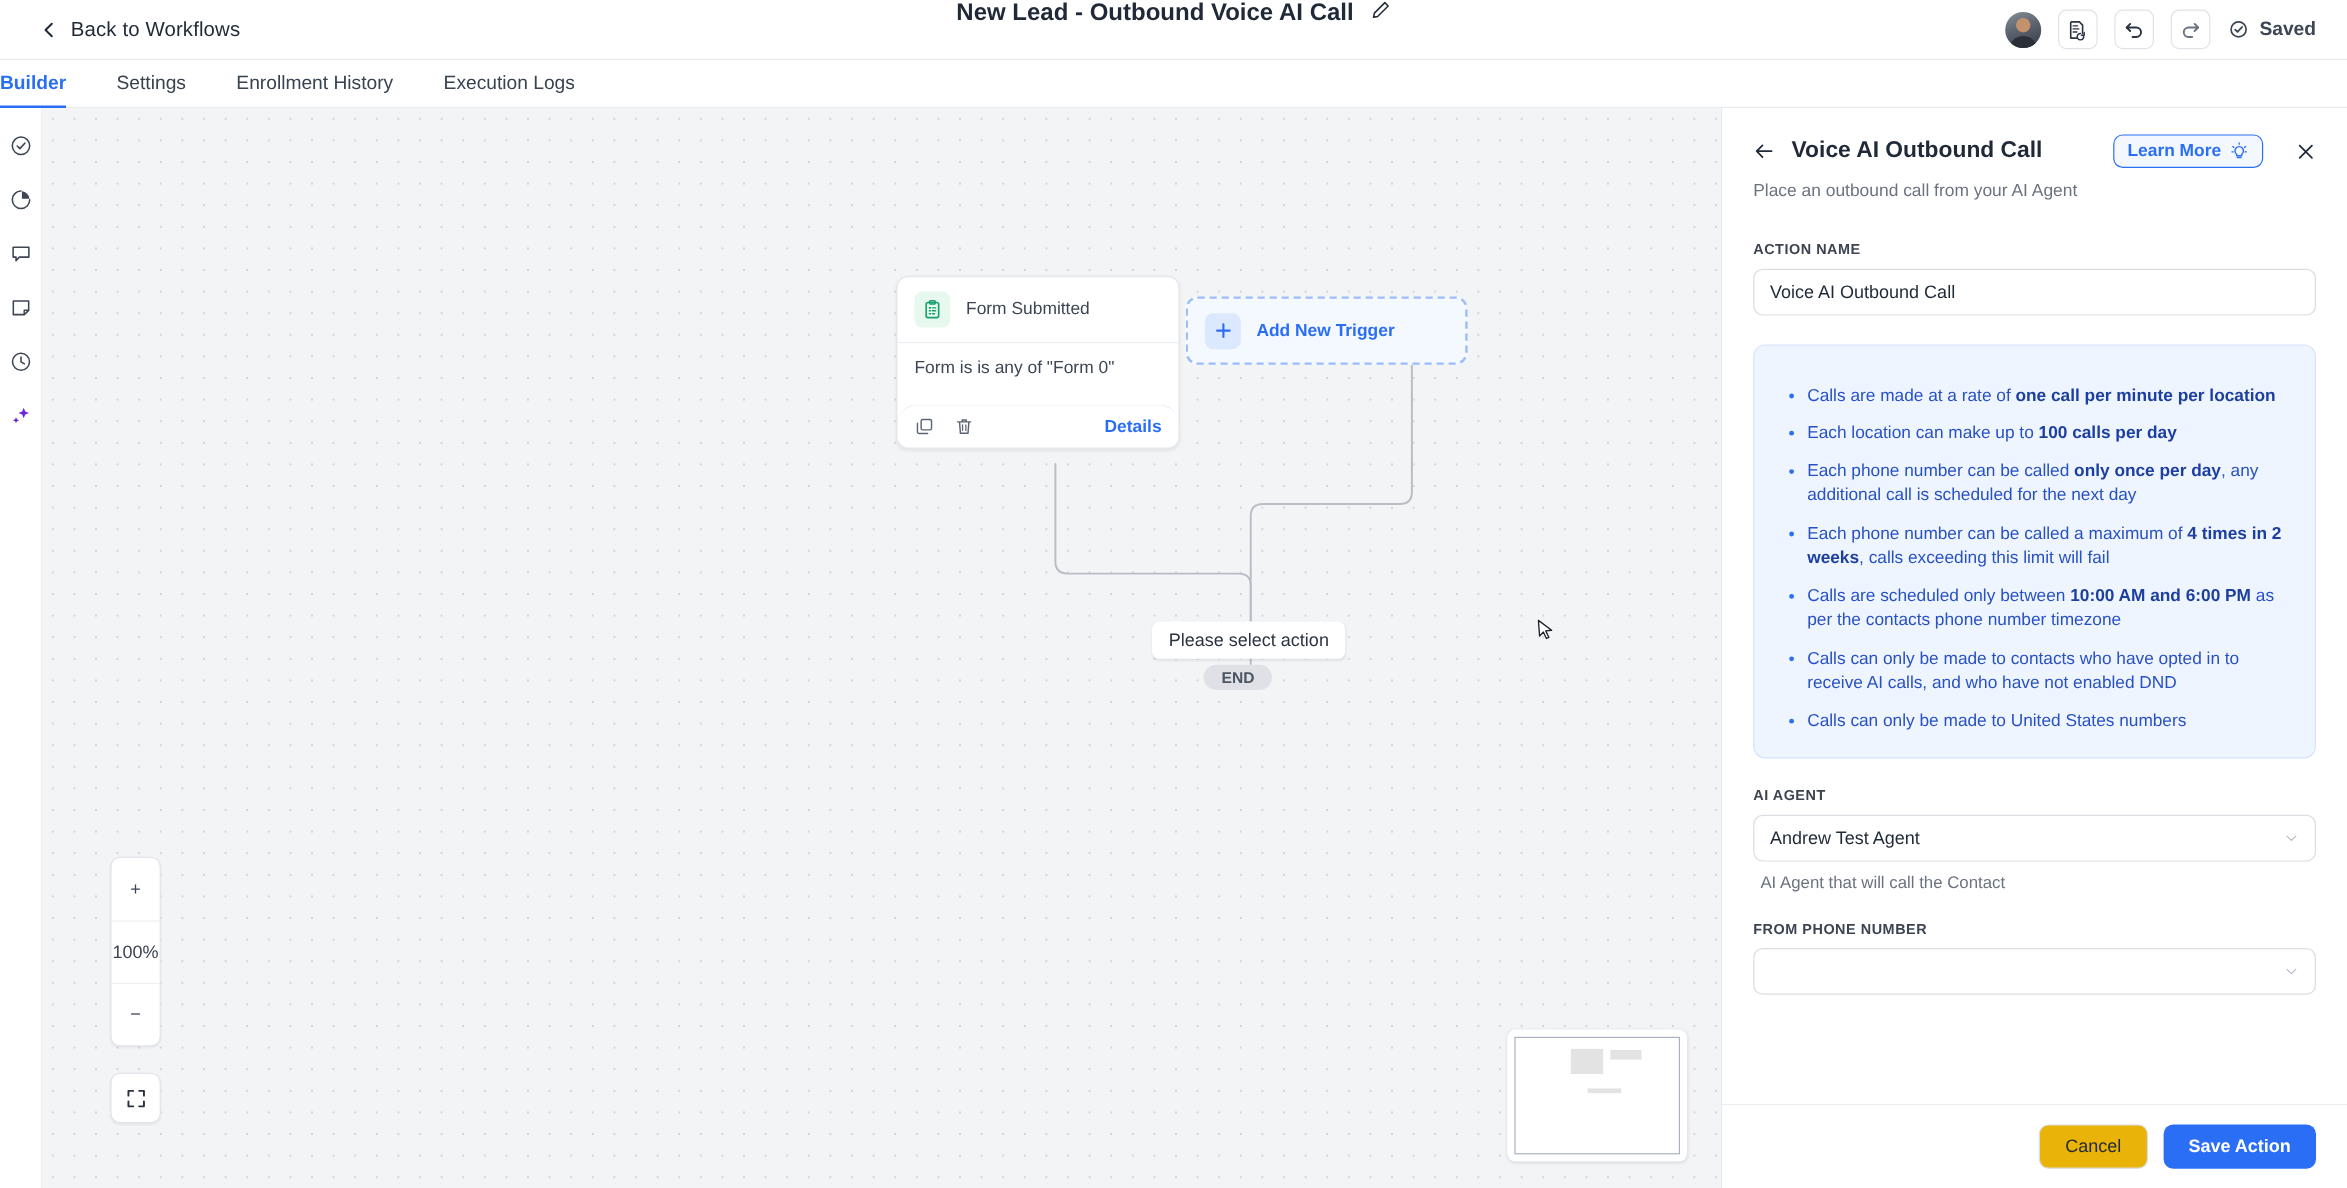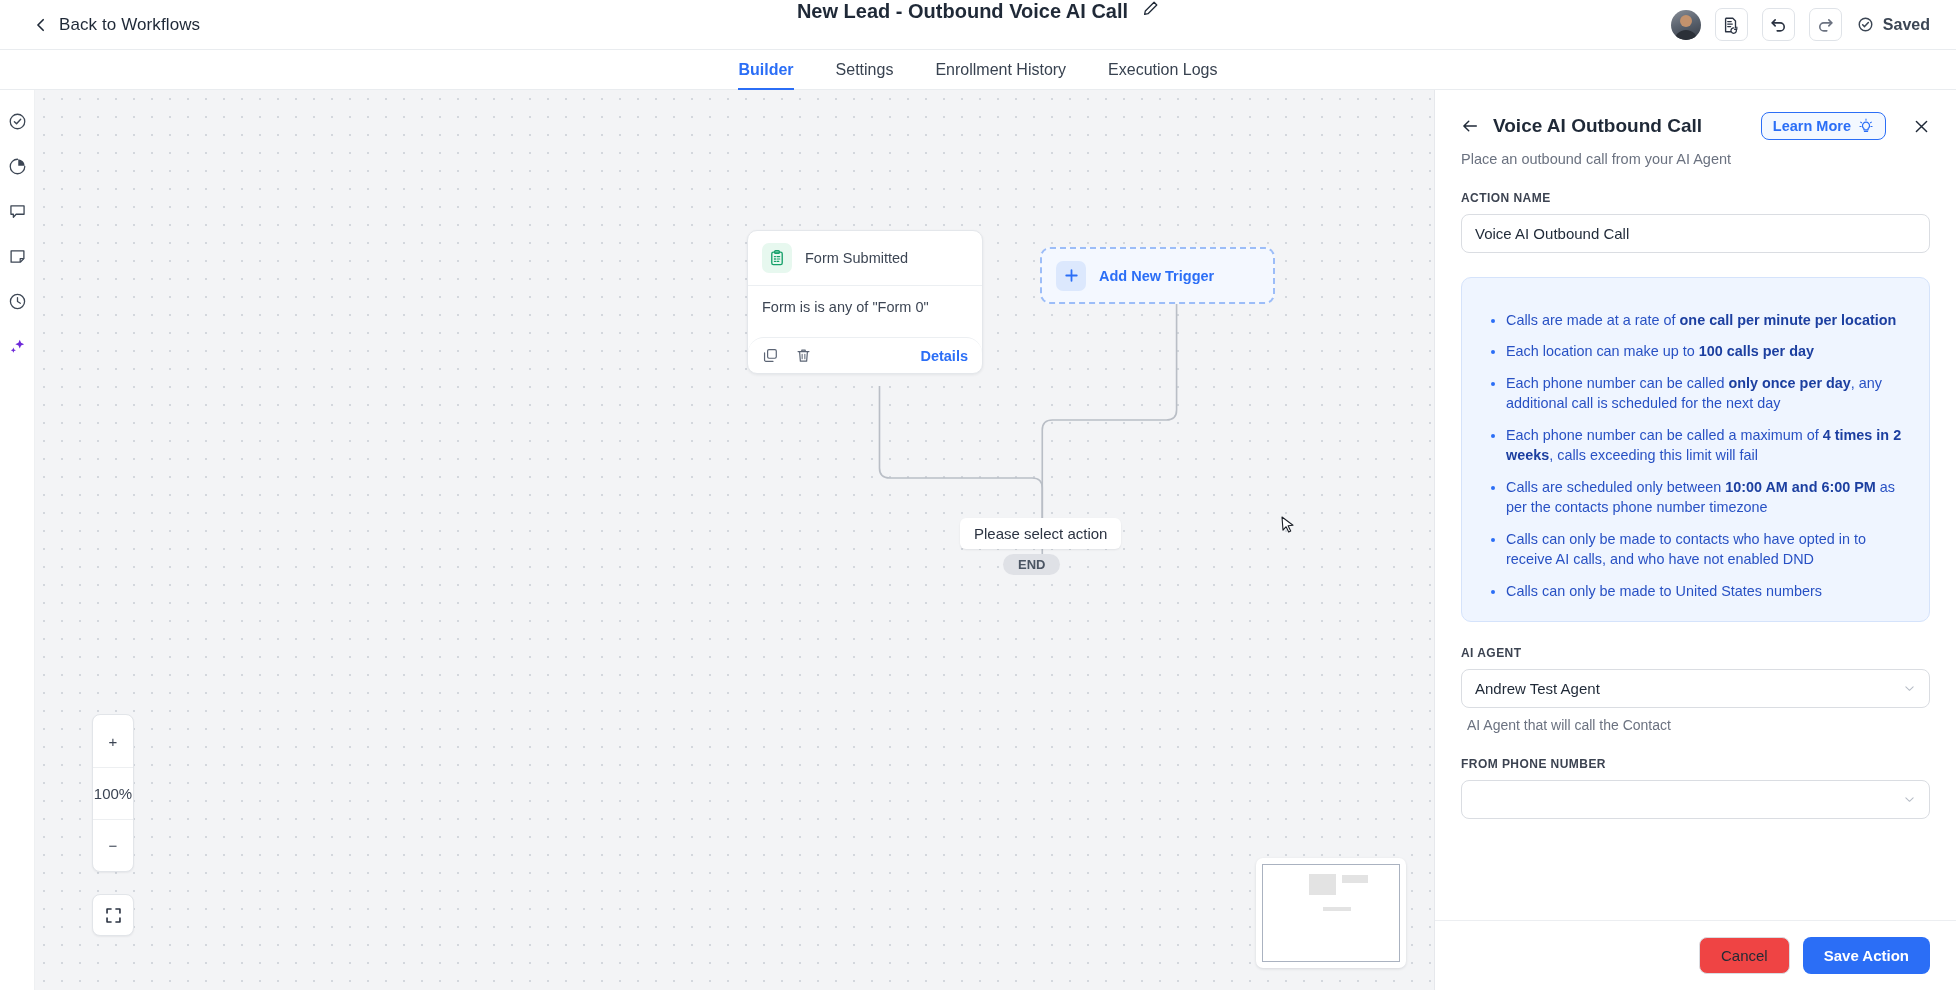--- a/index.html
+++ b/index.html
@@ -67,21 +67,21 @@
 
   
   .tabsbar{
     height:40px;width:100%;
     display:flex;align-items:center;
     background:#fff;border-bottom:1px solid #e9ecef;
     position:relative;
   }
   .tabs{
     position:absolute;left:0;right:0;top:0;height:40px;
-    display:flex;align-items:center;justify-content:center;gap:42px;
+    display:flex;align-items:center;gap:42px;
   }
   .tab{
     font-size:16px;color:#384250;cursor:pointer;height:40px;
     display:flex;align-items:center;font-weight:400;
   }
   .tab.active{ color:#2b6ef6; font-weight:600; box-shadow:inset 0 -2px 0 0 #2b6ef6; }
   .tabsbar-right{
     margin-left:auto;display:flex;align-items:center;gap:18px;margin-right:26px;
   }
   .test-wf{
@@ -136,21 +136,21 @@
     font-size:14.5px;color:#3d4654;
   }
   .node-foot{
     border-top:1px solid #eceff2;
     display:flex;align-items:center;padding:9px 14px;border-radius:16px;
   }
   .node-foot .fi{ width:17px;height:17px;cursor:pointer;margin-right:16px;}
   .details{ margin-left:auto;color:#2b6ef6;font-size:14.5px;font-weight:600;cursor:pointer;}
 
   .node-addtrigger{
-    position:absolute;left:1005px;top:157px;width:235px;height:57px;
+    position:absolute;left:953px;top:157px;width:235px;height:57px;
     border:2px dashed #9cbdf8;border-radius:10px;background:#f4f8ff;
     display:flex;align-items:center;gap:13px;padding-left:14px;cursor:pointer;
   }
   .plus-box{
     width:30px;height:30px;border-radius:7px;background:#dce8fd;
     display:flex;align-items:center;justify-content:center;flex:none;
   }
   .addtrigger-label{ font-size:14.5px;color:#2b6ef6;font-weight:700;}
 
   .select-action{
@@ -191,21 +191,21 @@
     position:absolute;right:28px;bottom:22px;width:150px;height:110px;
     background:#fff;border-radius:7px;padding:6px;
     box-shadow:0 1px 3px rgba(16,24,40,.12);
   }
   .minimap-inner{ width:100%;height:100%;border:1.5px solid #aab2c0;background:#fff;position:relative;}
   .mm-b{ position:absolute;background:#e3e3e3;}
 
   
   .panel{
     width:522px;flex:none;background:#fff;border-left:1px solid #e6e8ec;
-    display:flex;flex-direction:column;height:900px;
+    display:flex;flex-direction:column;height:900px;gap:10px;
   }
   .panel-top{ padding:22px 26px 0 26px; }
   .panel-title-row{ display:flex;align-items:center;gap:14px;}
   .p-back{ width:18px;height:18px;cursor:pointer;flex:none;}
   .p-title{ font-size:19px;font-weight:600;color:#1f2937;}
   .learn-more{
     margin-left:auto;display:flex;align-items:center;gap:7px;
     border:1.5px solid #2b6ef6;border-radius:8px;background:#f3f8ff;
     padding:5px 11px;color:#2b6ef6;font-size:14.5px;font-weight:600;cursor:pointer;
   }
@@ -241,21 +241,21 @@
   }
   .guide li:last-child{ margin-bottom:0;}
   .guide li b{ font-weight:700;color:#1c3fa0;}
   .guide li::marker{ color:#2b6ef6; }
 
   .panel-foot{
     border-top:1px solid #eceef1;
     padding:16px 26px;display:flex;justify-content:flex-end;gap:13px;
   }
   .btn-cancel{
-    border:1px solid #d9dce1;background:#ef4444;border-radius:8px;
+    border:1px solid #d9dce1;background:#eab308;border-radius:8px;
     padding:9px 21px;font-size:15px;color:#242b35;cursor:pointer;
   }
   .btn-save{
     background:#2b6ef6;border-radius:8px;border:none;
     padding:10px 21px;font-size:15px;color:#fff;font-weight:600;cursor:pointer;
   }
   .cursor-arrow{ position:absolute; left:1281px; top:516px; width:14px;height:20px;}
 </style>
 </head>
 <body>

